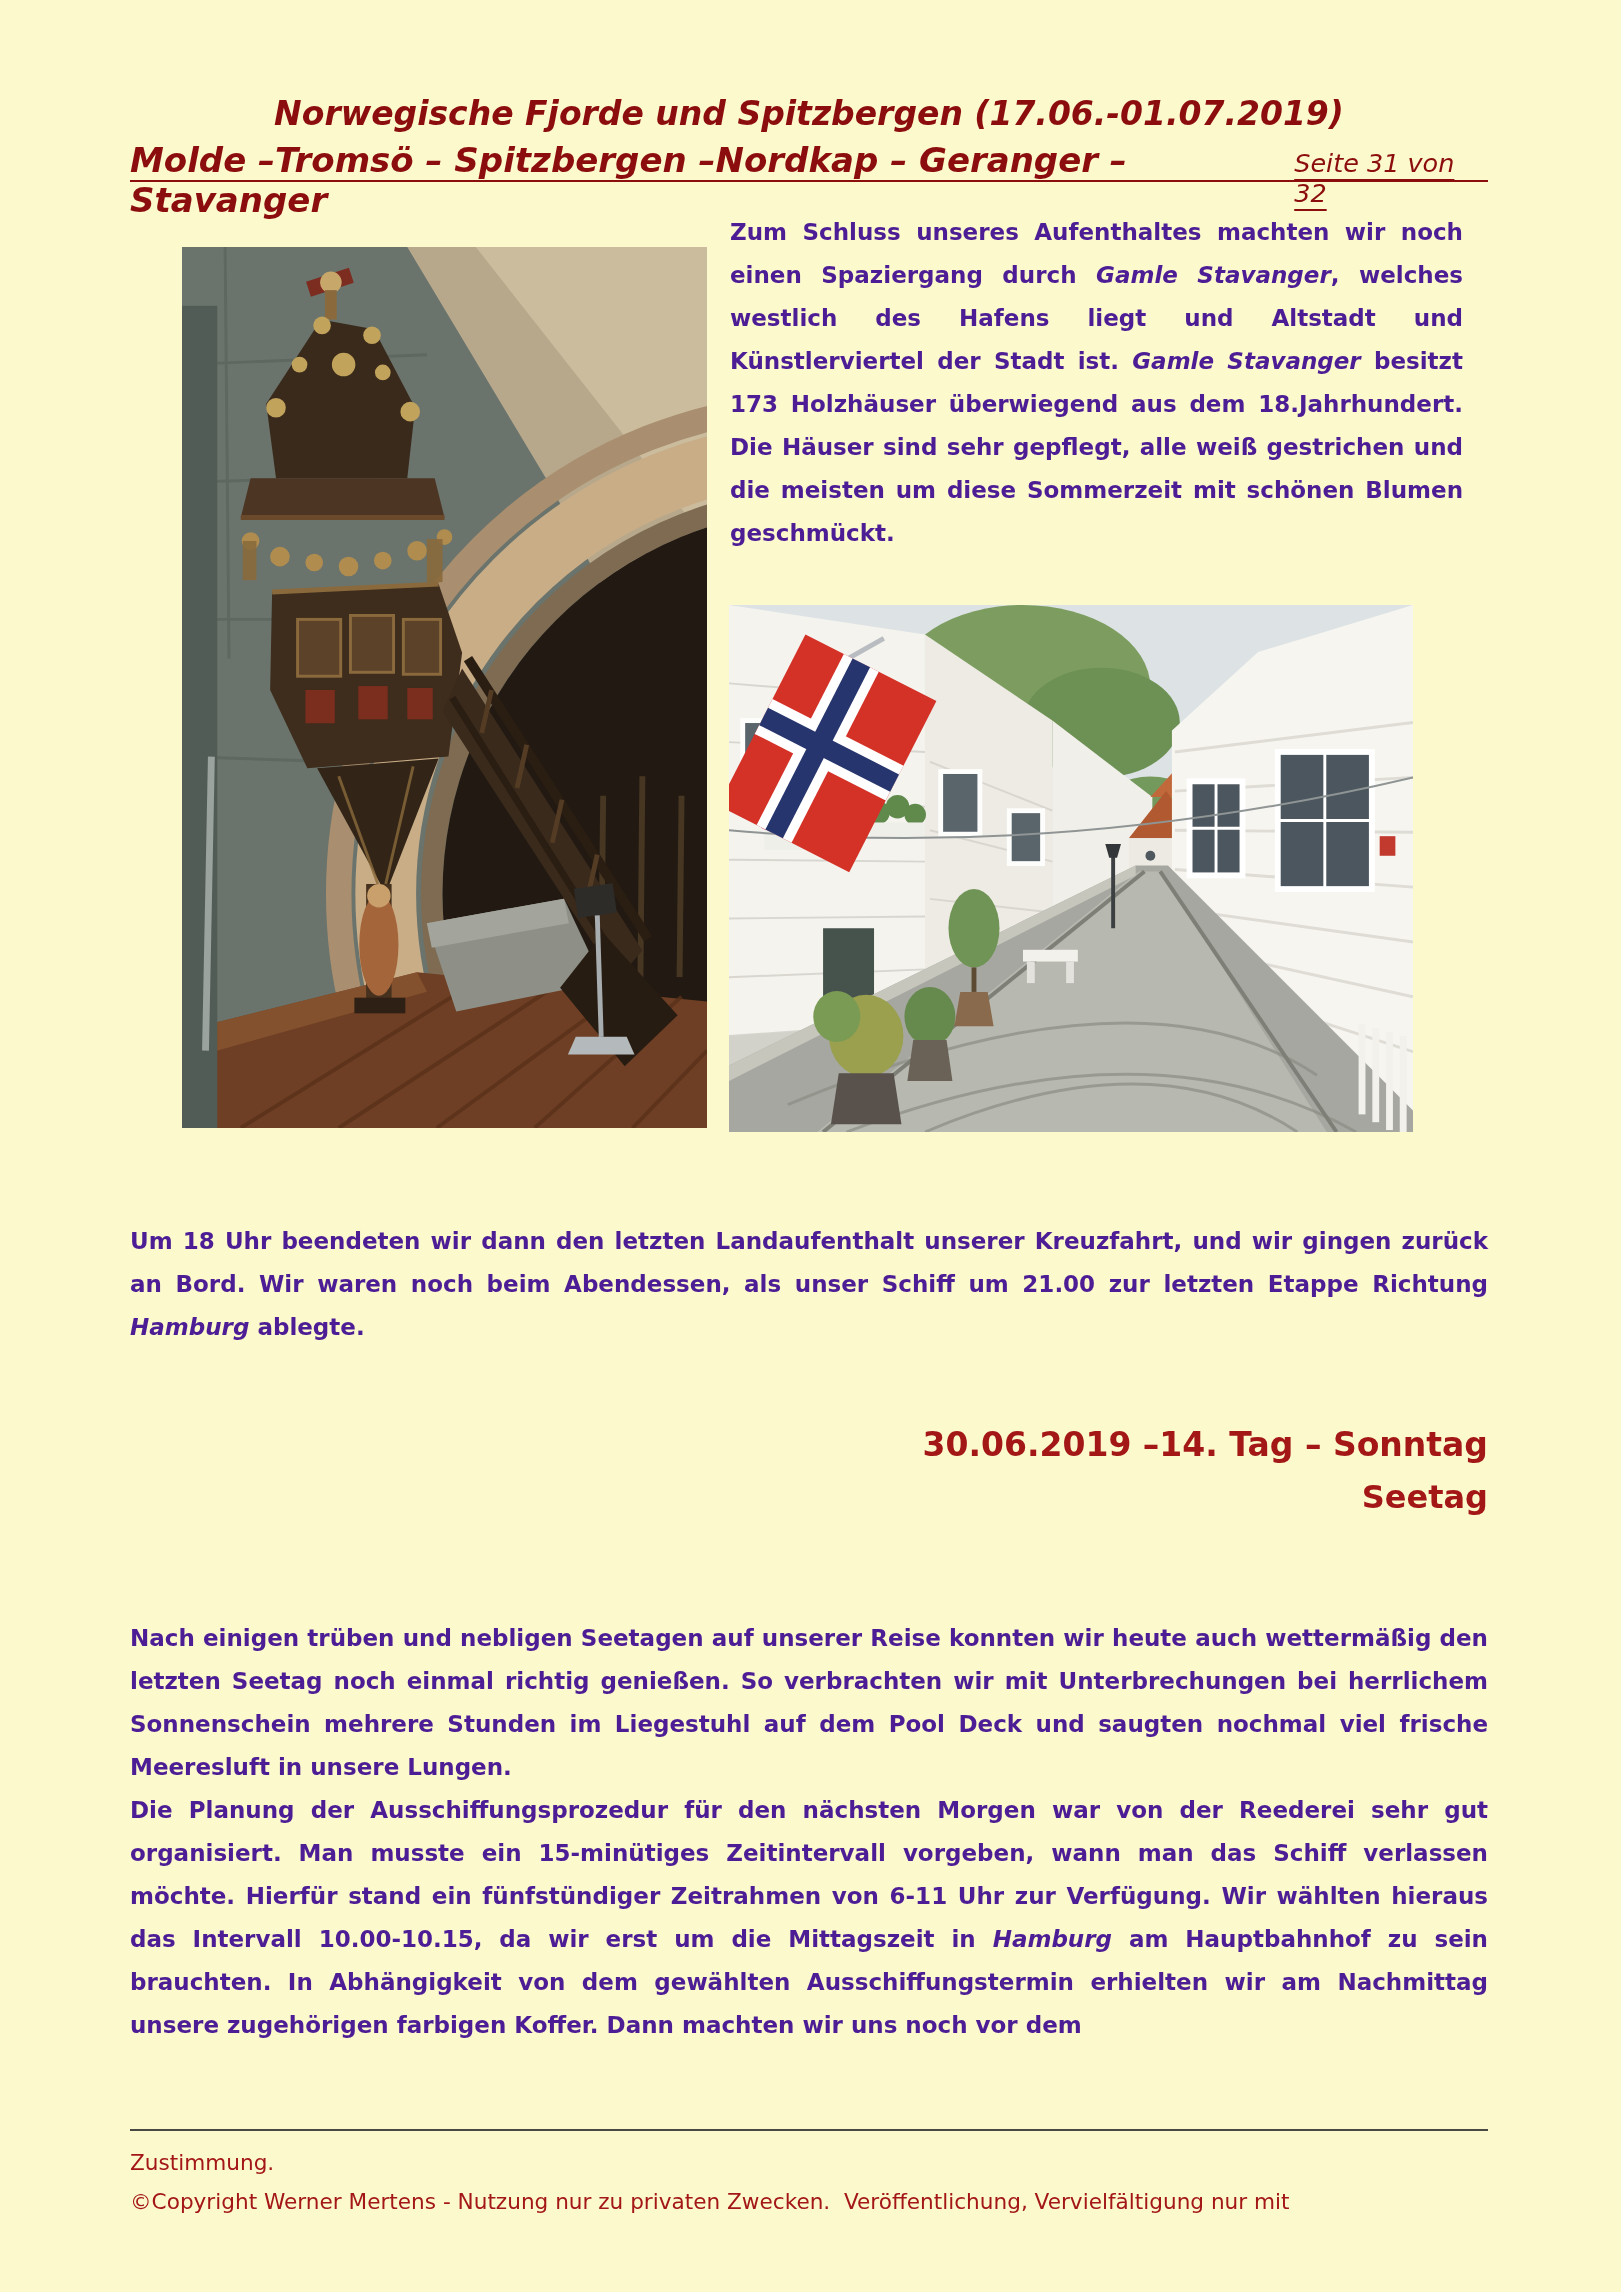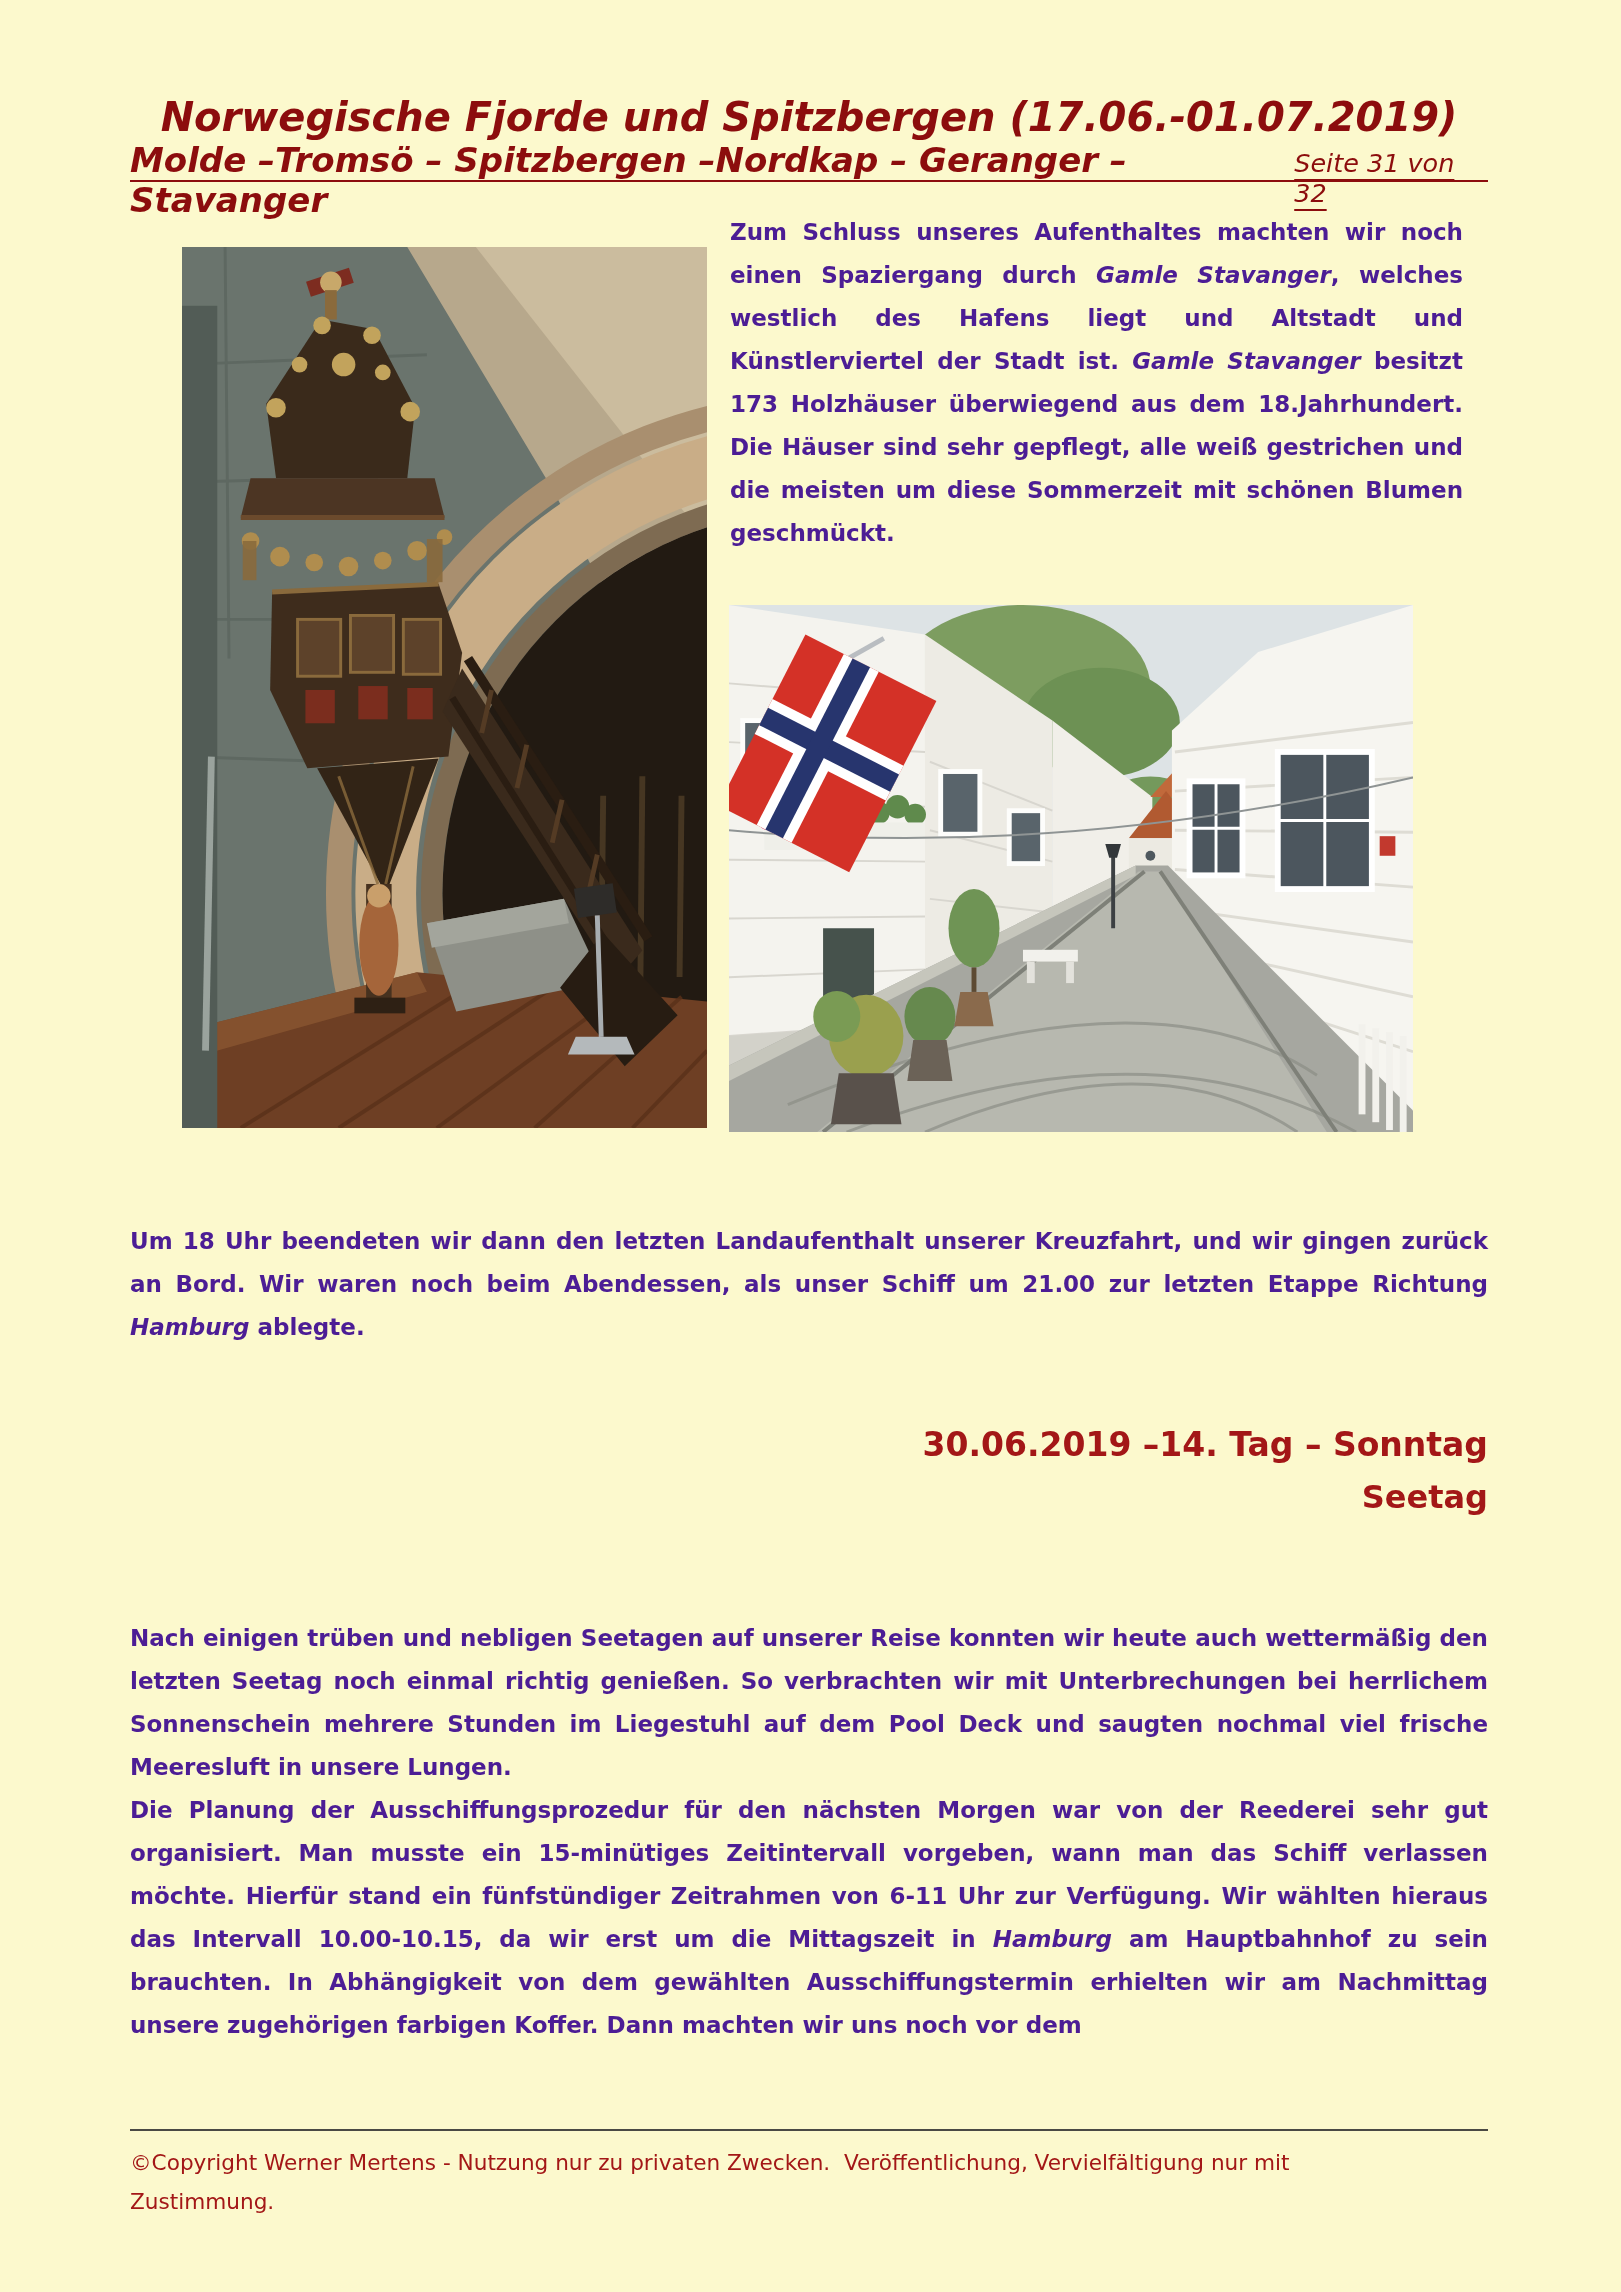--- a/index.html
+++ b/index.html
@@ -9,21 +9,21 @@
     background:#FCF9CD;
     font-family:"DejaVu Sans", sans-serif;
     overflow:hidden;
   }
   .abs { position:absolute; }
 
   
   .doc-title {
     left:130px; width:1358px; top:94px;
     text-align:center;
-    font-size:40px; font-weight:bold; font-style:italic;
+    font-size:33px; font-weight:bold; font-style:italic;
     color:#8C0D0D;
   }
   .subtitle-row {
     left:130px; width:1358px; top:140px;
     display:flex; justify-content:space-between; align-items:baseline;
     color:#8C0D0D; font-style:italic;
   }
   .route {
     font-size:34px; font-weight:bold;
     text-decoration-thickness:2px; text-underline-offset:6.9px;
@@ -305,18 +305,18 @@
   <div class="abs day-heading day-line1">30.06.2019 –14. Tag – Sonntag</div>
   <div class="abs day-heading day-line2">Seetag</div>
 
   <div class="abs sea-block">
     <p class="body-text"><span>Nach einigen trüben und nebligen Seetagen auf unserer Reise konnten wir heute auch wettermäßig den letzten Seetag noch einmal richtig genießen. So verbrachten wir mit Unterbrechungen bei herrlichem Sonnenschein mehrere Stunden im Liegestuhl auf dem Pool Deck und saugten nochmal viel frische Meeresluft in unsere Lungen.</span></p>
     <p class="body-text"><span>Die Planung der Ausschiffungsprozedur für den nächsten Morgen war von der Reederei sehr gut organisiert. Man musste ein 15-minütiges Zeitintervall vorgeben, wann man das Schiff verlassen möchte. Hierfür stand ein fünfstündiger Zeitrahmen von 6-11 Uhr zur Verfügung. Wir wählten hieraus das Intervall 10.00-10.15, da wir erst um die Mittagszeit in </span><span style="font-style: italic;">Hamburg</span><span> am Hauptbahnhof zu sein brauchten. In Abhängigkeit von dem gewählten Ausschiffungstermin erhielten wir am Nachmittag unsere zugehörigen farbigen Koffer. Dann machten wir uns noch vor dem</span></p>
   </div>
 
   <div class="abs footer-rule"></div>
   <div class="abs footer-text">
+    <div>Zustimmung.</div>
     <div>©Copyright Werner Mertens - Nutzung nur zu privaten Zwecken.&nbsp; Veröffentlichung, Vervielfältigung nur mit</div>
-    <div>Zustimmung.</div>
   </div>
 
 </div>
 
 
 </body></html>

